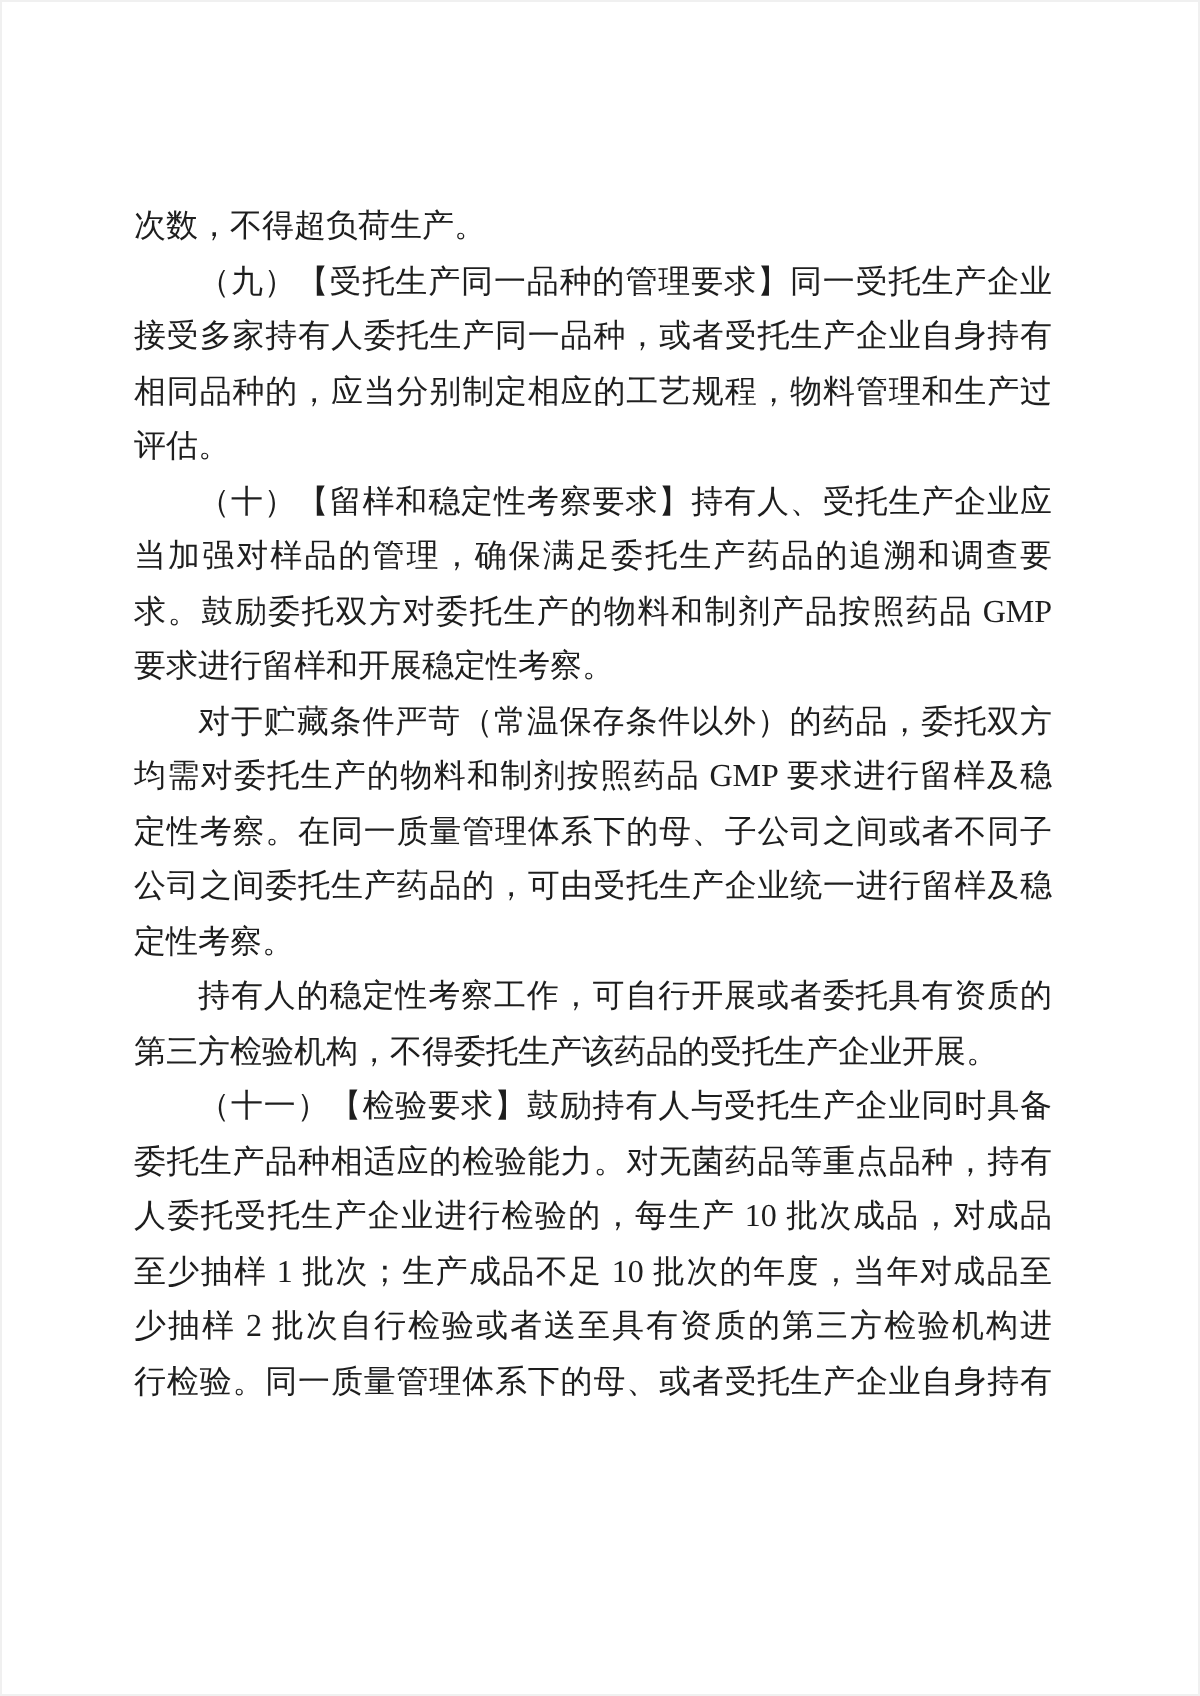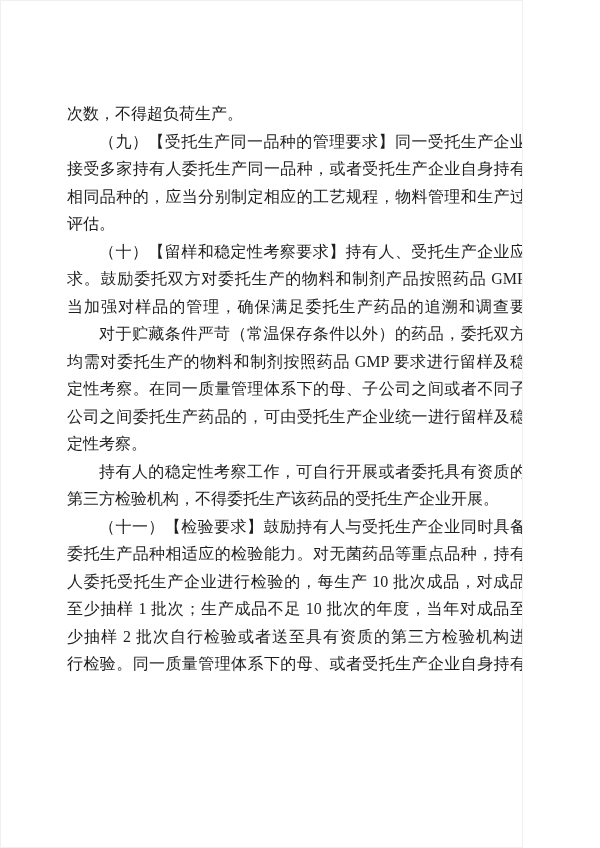--- a/index.html
+++ b/index.html
@@ -2,21 +2,21 @@
 <html><head>
 <meta charset="utf-8">
 <style>
   html, body {
     margin: 0;
     padding: 0;
     background: #ffffff;
   }
   .page {
     position: relative;
-    width: 523px;
+    width: 600px;
     height: 848px;
     box-sizing: border-box;
     background: #ffffff;
     border: 1px solid #f0f0f0;
     overflow: hidden;
   }
   .doc-body {
     position: absolute;
     left: 66px;
     top: 99px;
@@ -46,22 +46,23 @@
 <body>
 
 <div class="page" style="background: rgb(255, 255, 255);">
   <div class="doc-body" style="color: rgb(30, 30, 30);">
       <div class="line"><span class="">次数，不得超负荷生产。</span></div>
       <div class="line just indent"><span class="">（九）</span><span class="bold">【受托生产同一品种的管理要求】</span><span class="">同一受托生产企业</span></div>
       <div class="line just"><span class="">接受多家持有人委托生产同一品种，或者受托生产企业自身持有</span></div>
       <div class="line just"><span class="">相同品种的，应当分别制定相应的工艺规程，物料管理和生产过</span></div>
       <div class="line"><span class="">评估。</span></div>
       <div class="line just indent"><span class="">（十）</span><span class="bold">【留样和稳定性考察要求】</span><span class="">持有人、受托生产企业应</span></div>
+      <div class="line just"><span class="">当加强对样品的管理，确保满足委托生产药品的追溯和调查要</span></div>
       <div class="line just"><span class="">求。鼓励委托双方对委托生产的物料和制剂产品按照药品 GMP</span></div>
-      <div class="line just"><span class="">当加强对样品的管理，确保满足委托生产药品的追溯和调查要</span></div>
+      <div class="line"><span class="">要求进行留样和开展稳定性考察。</span></div>
       <div class="line just indent"><span class="">对于贮藏条件严苛（常温保存条件以外）的药品，委托双方</span></div>
       <div class="line just"><span class="">均需对委托生产的物料和制剂按照药品 GMP 要求进行留样及稳</span></div>
       <div class="line just"><span class="">定性考察。在同一质量管理体系下的母、子公司之间或者不同子</span></div>
       <div class="line just"><span class="">公司之间委托生产药品的，可由受托生产企业统一进行留样及稳</span></div>
       <div class="line"><span class="">定性考察。</span></div>
       <div class="line just indent"><span class="">持有人的稳定性考察工作，可自行开展或者委托具有资质的</span></div>
       <div class="line"><span class="">第三方检验机构，不得委托生产该药品的受托生产企业开展。</span></div>
       <div class="line just indent"><span class="">（十一）</span><span class="bold">【检验要求】</span><span class="">鼓励持有人与受托生产企业同时具备</span></div>
       <div class="line just"><span class="">委托生产品种相适应的检验能力。对无菌药品等重点品种，持有</span></div>
       <div class="line just"><span class="">人委托受托生产企业进行检验的，每生产 10 批次成品，对成品</span></div>

